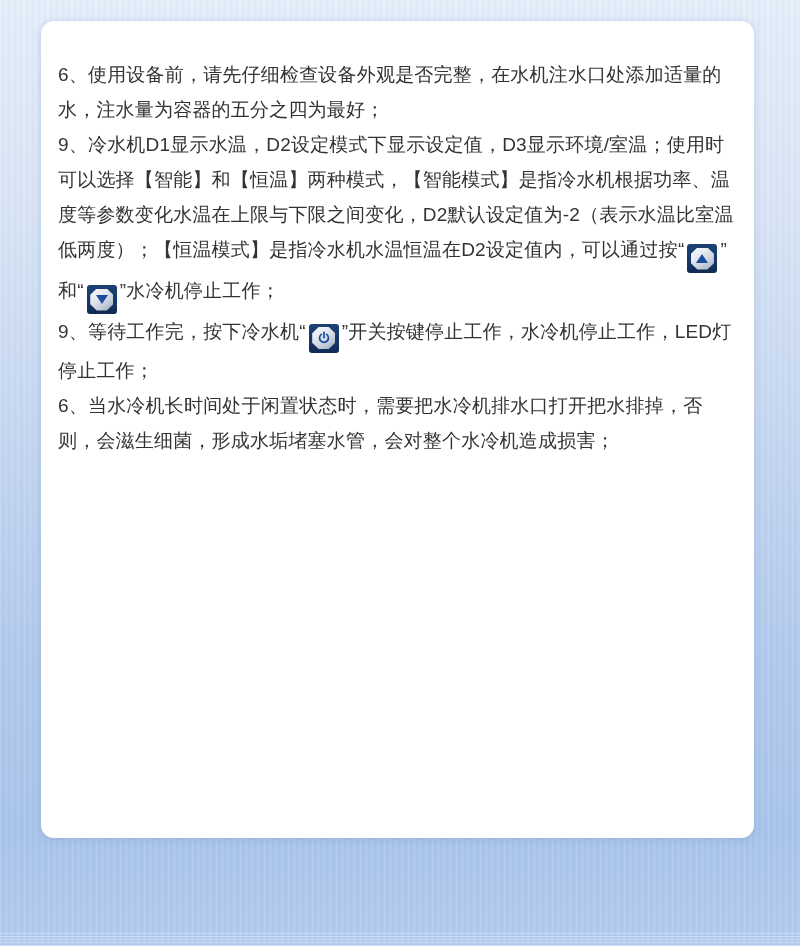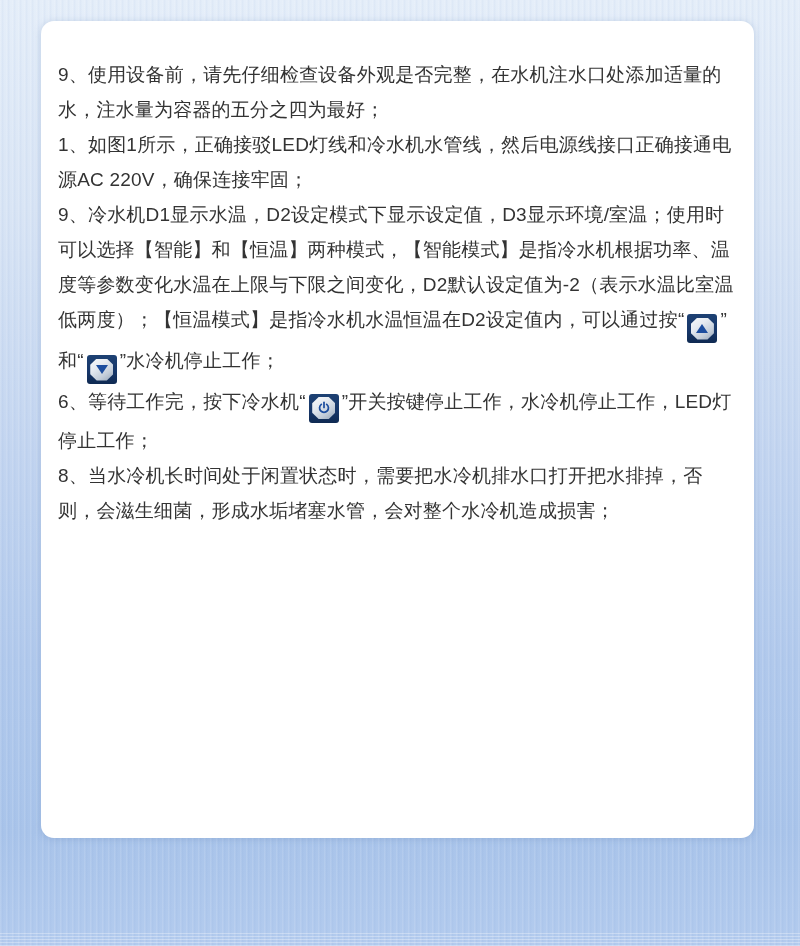--- a/index.html
+++ b/index.html
@@ -96,34 +96,33 @@
   }
 </style>
 </head>
 <body>
 
 <div class="page-bg"></div>
 <div class="bottom-texture"></div>
 
 <div class="card">
   <div class="content">
-      <p><span>9、使用设备前，请先仔细检查设备外观是否完整，在水机注水口处添加适量的水，注水量为容器的五分之四为最好；</span></p>
-      <p><span>1、如图1所示，正确接驳LED灯线和冷水机水管线，然后电源线接口正确接通电源AC 220V，确保连接牢固；</span></p>
+      <p><span>6、使用设备前，请先仔细检查设备外观是否完整，在水机注水口处添加适量的水，注水量为容器的五分之四为最好；</span></p>
       <p><span>9、冷水机D1显示水温，D2设定模式下显示设定值，D3显示环境/室温；使用时可以选择【智能】和【恒温】两种模式，【智能模式】是指冷水机根据功率、温度等参数变化水温在上限与下限之间变化，D2默认设定值为-2（表示水温比室温低两度）；【恒温模式】是指冷水机水温恒温在D2设定值内，可以通过按“</span><span class="inline-key">
           <span class="key-face">
             <span class="tri tri-up"></span>
           </span>
         </span><span>”和“</span><span class="inline-key">
           <span class="key-face">
             <span class="tri tri-down"></span>
           </span>
         </span><span>”水冷机停止工作；</span></p>
-      <p><span>6、等待工作完，按下冷水机“</span><span class="inline-key">
+      <p><span>9、等待工作完，按下冷水机“</span><span class="inline-key">
           <span class="key-face">
             <svg width="14" height="14" viewBox="0 0 24 24" fill="none" stroke="#1c4d9e" stroke-width="3" stroke-linecap="round">
               <path d="M12 2.5 V11"></path>
               <path d="M7.4 5.8 a7.6 7.6 0 1 0 9.2 0"></path>
             </svg>
           </span>
         </span><span>”开关按键停止工作，水冷机停止工作，LED灯停止工作；</span></p>
-      <p><span>8、当水冷机长时间处于闲置状态时，需要把水冷机排水口打开把水排掉，否则，会滋生细菌，形成水垢堵塞水管，会对整个水冷机造成损害；</span></p>
+      <p><span>6、当水冷机长时间处于闲置状态时，需要把水冷机排水口打开把水排掉，否则，会滋生细菌，形成水垢堵塞水管，会对整个水冷机造成损害；</span></p>
     </div>
 </div>
 
 </body></html>

